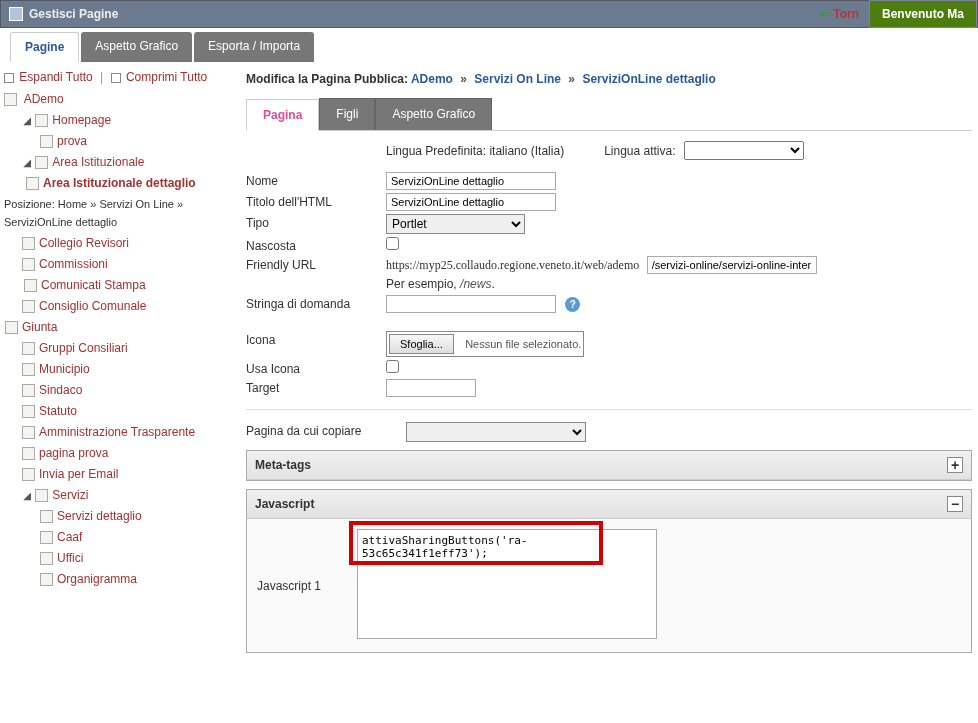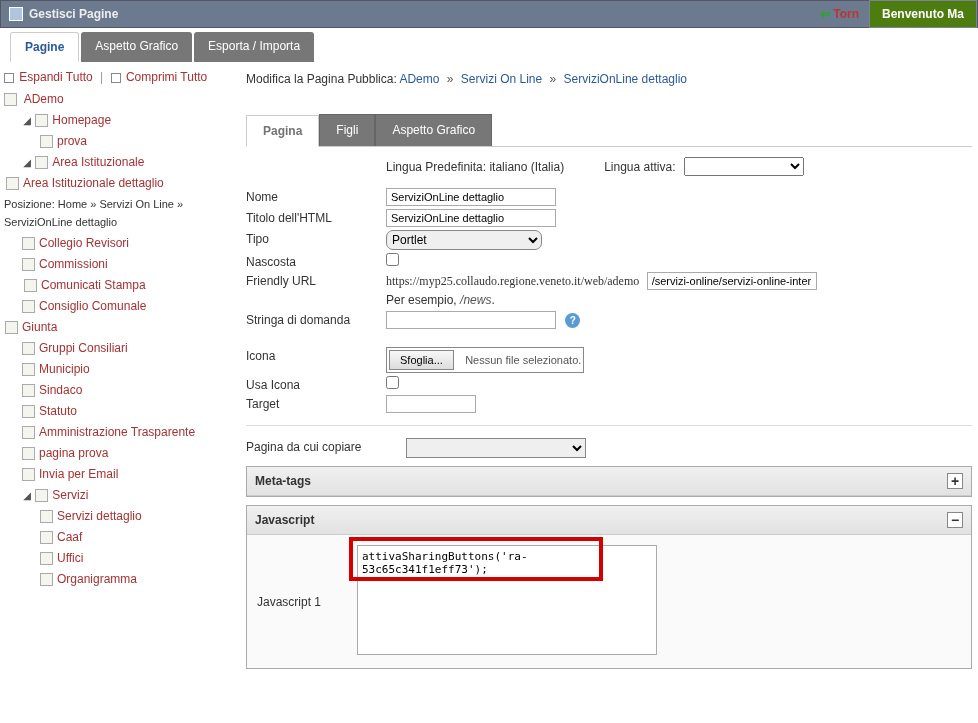--- a/index.html
+++ b/index.html
@@ -27,27 +27,27 @@
 .sidebar-actions .action-icon { display: inline-block; width: 10px; height: 10px; border: 1px solid #888; margin-right: 2px; vertical-align: middle; }
 
 .tree { list-style: none; }
 .tree ul { list-style: none; padding-left: 18px; }
 .tree li { margin: 3px 0; position: relative; line-height: 18px; }
 .tree .toggle { display: inline-block; width: 10px; height: 10px; text-align: center; line-height: 8px; cursor: pointer; color: #555; font-size: 10px; }
 .tree .page-icon { display: inline-block; width: 13px; height: 13px; border: 1px solid #aaa; background: #f5f5f0; margin-right: 4px; vertical-align: middle; }
 .tree a { color: #a63232; }
 .tree .posizione { color: #333; font-size: 11px; margin: 2px 0; }
 
-.breadcrumb { margin-bottom: 28px; color: #333; }
+.breadcrumb { margin-bottom: 12px; color: #333; font-weight: bold; }
 .breadcrumb a { color: #2a5a9e; }
 .breadcrumb .sep { color: #555; margin: 0 4px; }
 
 .sub-tabs { display: flex; border-bottom: 1px solid #ccc; margin-bottom: 10px; }
 .sub-tab { padding: 8px 16px; background: #777; color: #fff; margin-right: 0; border: 1px solid #666; border-bottom: none; cursor: pointer; }
-.sub-tab.active { background: #fff; color: #737373; border: 1px solid #ccc; border-bottom: 1px solid #fff; font-weight: bold; position: relative; top: 1px; }
+.sub-tab.active { background: #fff; color: #ec4899; border: 1px solid #ccc; border-bottom: 1px solid #fff; font-weight: bold; position: relative; top: 1px; }
 
 .form-row { display: flex; align-items: flex-start; margin: 3px 0; }
 .form-row .label { width: 140px; padding-top: 2px; }
 .form-row .field { flex: 1; }
 .form-row input[type=text] { border: 1px solid #aaa; padding: 2px 4px; font-size: 11px; width: 170px; }
 .form-row select { border: 1px solid #888; padding: 1px; font-size: 12px; }
 
 .lang-row { display: flex; align-items: center; margin-bottom: 12px; padding-left: 140px; }
 .lang-row .def { margin-right: 40px; }
 .lang-row select { width: 120px; }
@@ -116,21 +116,21 @@
         <span class="page-icon"></span>
         <a href="#">ADemo</a>
         <ul>
           <li><span class="toggle">◢</span> <span class="page-icon"></span><a href="#">Homepage</a>
             <ul>
                 <li><span class="page-icon"></span><a href="#">prova</a></li>
               </ul>
           </li>
           <li><span class="toggle">◢</span> <span class="page-icon"></span><a href="#">Area Istituzionale</a>
             <ul style="padding-left:0; margin-left:-18px;">
-              <li style="margin-left:2px;"><span class="page-icon"></span><a href="#">Area Istituzionale dettaglio</a></li>
+              <li style="margin-left:22px;font-weight:bold;"><span class="page-icon"></span><a href="#">Area Istituzionale dettaglio</a></li>
               <li class="posizione"><span>Posizione:</span> <span>Home » Servizi On Line » ServiziOnLine dettaglio</span></li>
               <li style="margin-left:18px;"><span class="page-icon"></span><a href="#">Collegio Revisori</a></li>
               <li style="margin-left:18px;"><span class="page-icon"></span><a href="#">Commissioni</a></li>
               <li style="margin-left:20px;"><span class="page-icon"></span><a href="#">Comunicati Stampa</a></li>
               <li style="margin-left:18px;"><span class="page-icon"></span><a href="#">Consiglio Comunale</a></li>
               <li style="margin-left:1px;"><span class="page-icon"></span><a href="#">Giunta</a></li>
               <li style="margin-left:18px;"><span class="page-icon"></span><a href="#">Gruppi Consiliari</a></li>
               <li style="margin-left:18px;"><span class="page-icon"></span><a href="#">Municipio</a></li>
               <li style="margin-left:18px;"><span class="page-icon"></span><a href="#">Sindaco</a></li>
               <li style="margin-left:18px;"><span class="page-icon"></span><a href="#">Statuto</a></li>
@@ -177,21 +177,21 @@
     <div class="form-row">
       <div class="label">Nome</div>
       <div class="field"><input type="text" value="ServiziOnLine dettaglio" style=""></div>
     </div>
     <div class="form-row">
       <div class="label">Titolo dell'HTML</div>
       <div class="field"><input type="text" value="ServiziOnLine dettaglio" style=""></div>
     </div>
     <div class="form-row">
       <div class="label">Tipo</div>
-      <div class="field"><select style="width:156px;border-radius:7px;"><option>Portlet</option></select></div>
+      <div class="field"><select style="width:139px;"><option>Portlet</option></select></div>
     </div>
     <div class="form-row">
       <div class="label">Nascosta</div>
       <div class="field"><input type="checkbox" style=""></div>
     </div>
     <div class="form-row url-row">
       <div class="label">Friendly URL</div>
       <div class="field">
         <span class="url-prefix">https://myp25.collaudo.regione.veneto.it/web/ademo</span>
         <input type="text" value="/servizi-online/servizi-online-interna" style="">

